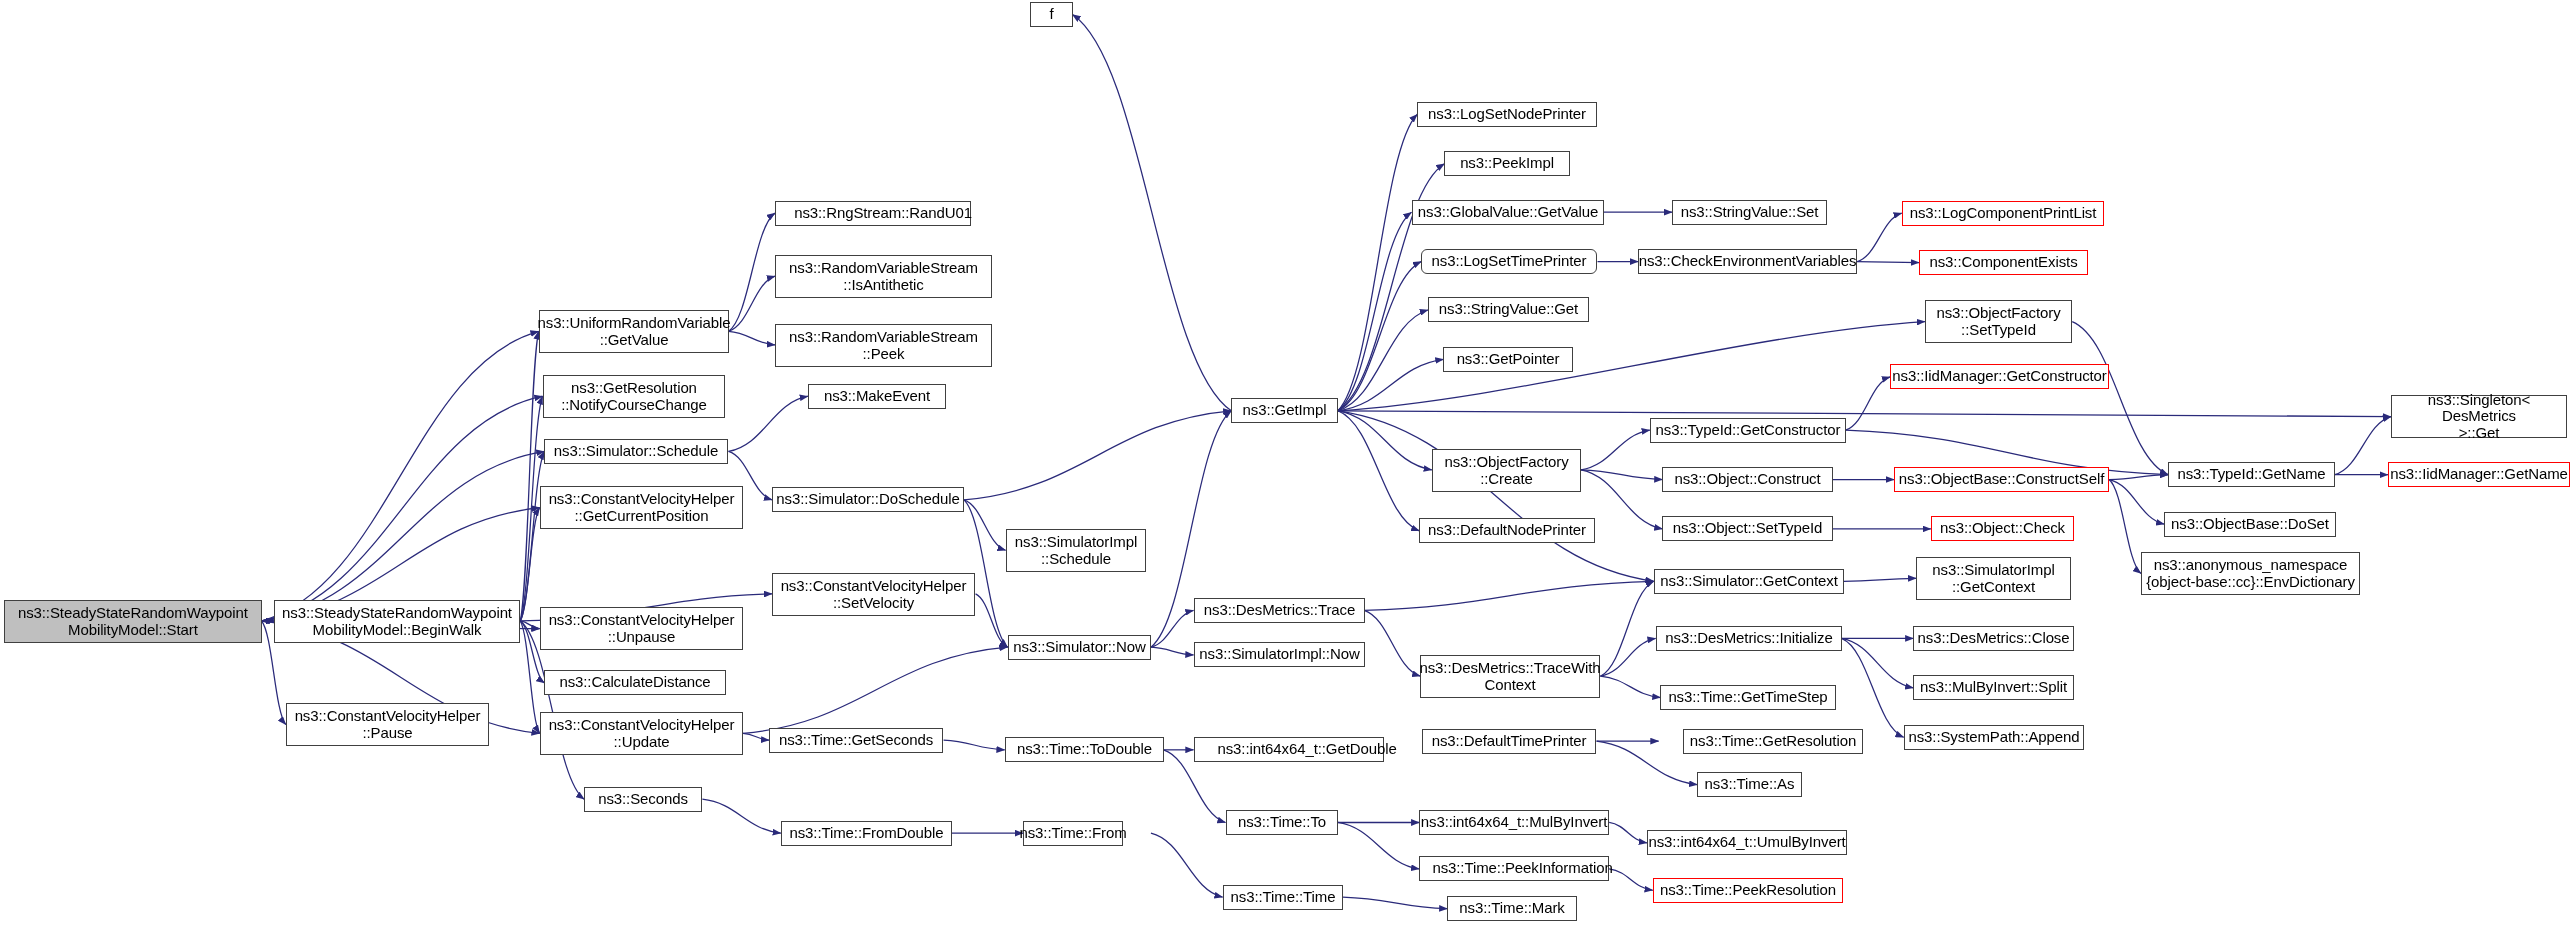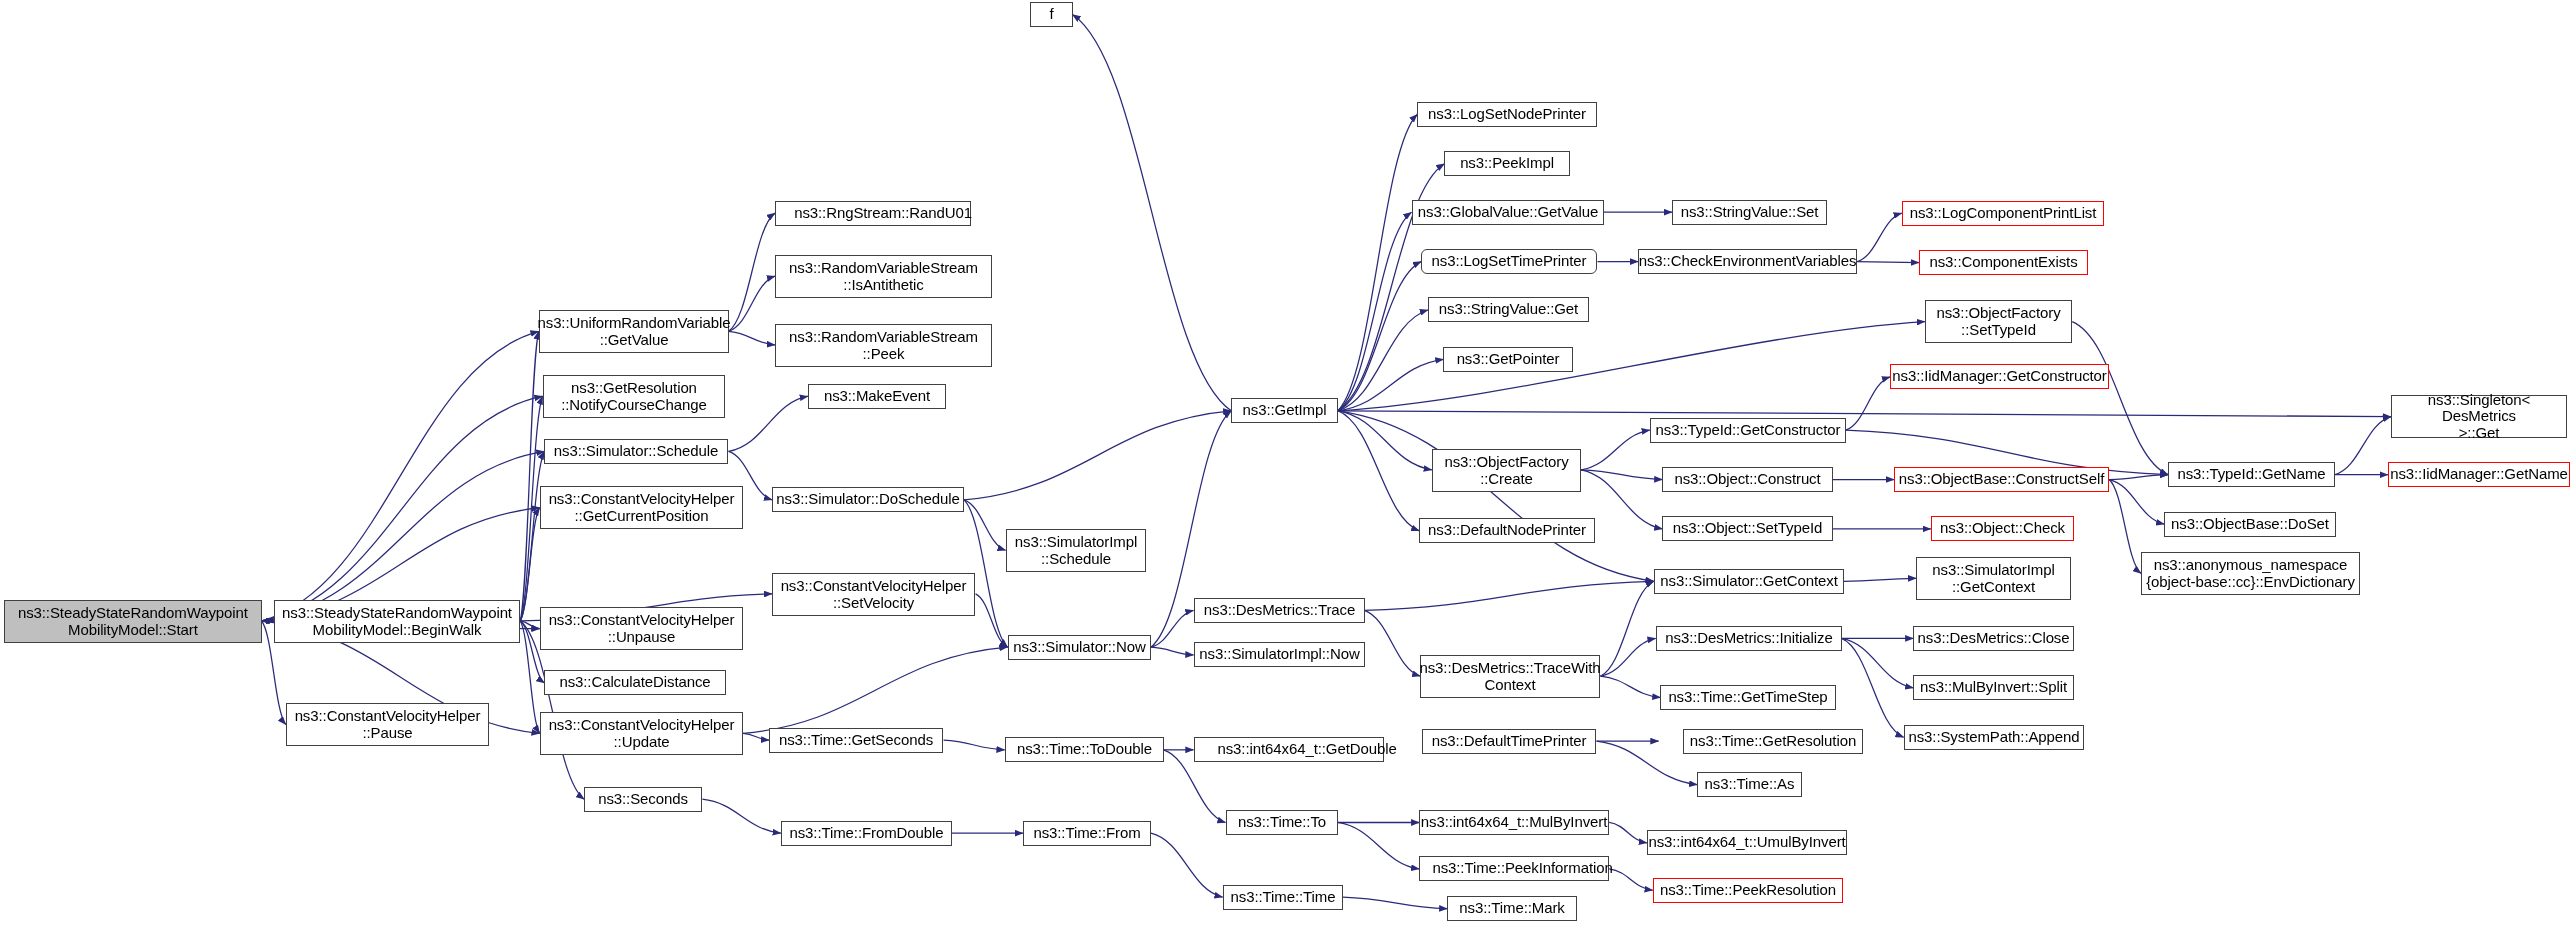--- a/index.html
+++ b/index.html
@@ -181,21 +181,21 @@
       <div class="node" style="left: 2164px; top: 512px; width: 172px; height: 25px;">ns3::ObjectBase::DoSet</div>
       <div class="node" style="left: 2141px; top: 552px; width: 219px; height: 43px;">ns3::anonymous_namespace
 {object-base::cc}::EnvDictionary</div>
       <div class="node" style="left: 2391px; top: 395px; width: 176px; height: 43px;">ns3::Singleton&lt; DesMetrics
 &gt;::Get</div>
       <div class="node red" style="left: 2388px; top: 462px; width: 182px; height: 25px;">ns3::IidManager::GetName</div>
       <div class="node" style="left: 769px; top: 728px; width: 174px; height: 25px;">ns3::Time::GetSeconds</div>
       <div class="node" style="left: 1005px; top: 737px; width: 159px; height: 25px;">ns3::Time::ToDouble</div>
       <div class="node" style="left: 1194px; top: 737px; width: 190px; height: 25px; padding-left: 40px;">ns3::int64x64_t::GetDouble</div>
       <div class="node" style="left: 781px; top: 821px; width: 171px; height: 25px;">ns3::Time::FromDouble</div>
-      <div class="node" style="left: 1023px; top: 821px; width: 128px; height: 25px;">ns3::Time::From</div>
+      <div class="node" style="left: 1023px; top: 821px; width: 100px; height: 25px;">ns3::Time::From</div>
       <div class="node" style="left: 1226px; top: 810px; width: 112px; height: 25px;">ns3::Time::To</div>
       <div class="node" style="left: 1419px; top: 810px; width: 190px; height: 25px;">ns3::int64x64_t::MulByInvert</div>
       <div class="node" style="left: 1419px; top: 856px; width: 190px; height: 25px; padding-left: 21px;">ns3::Time::PeekInformation</div>
       <div class="node" style="left: 1223px; top: 885px; width: 120px; height: 25px;">ns3::Time::Time</div>
       <div class="node" style="left: 1447px; top: 896px; width: 130px; height: 25px;">ns3::Time::Mark</div>
       <div class="node" style="left: 1647px; top: 830px; width: 200px; height: 25px;">ns3::int64x64_t::UmulByInvert</div>
       <div class="node red" style="left: 1653px; top: 878px; width: 190px; height: 25px;">ns3::Time::PeekResolution</div>
     </div>
 </div>
 

